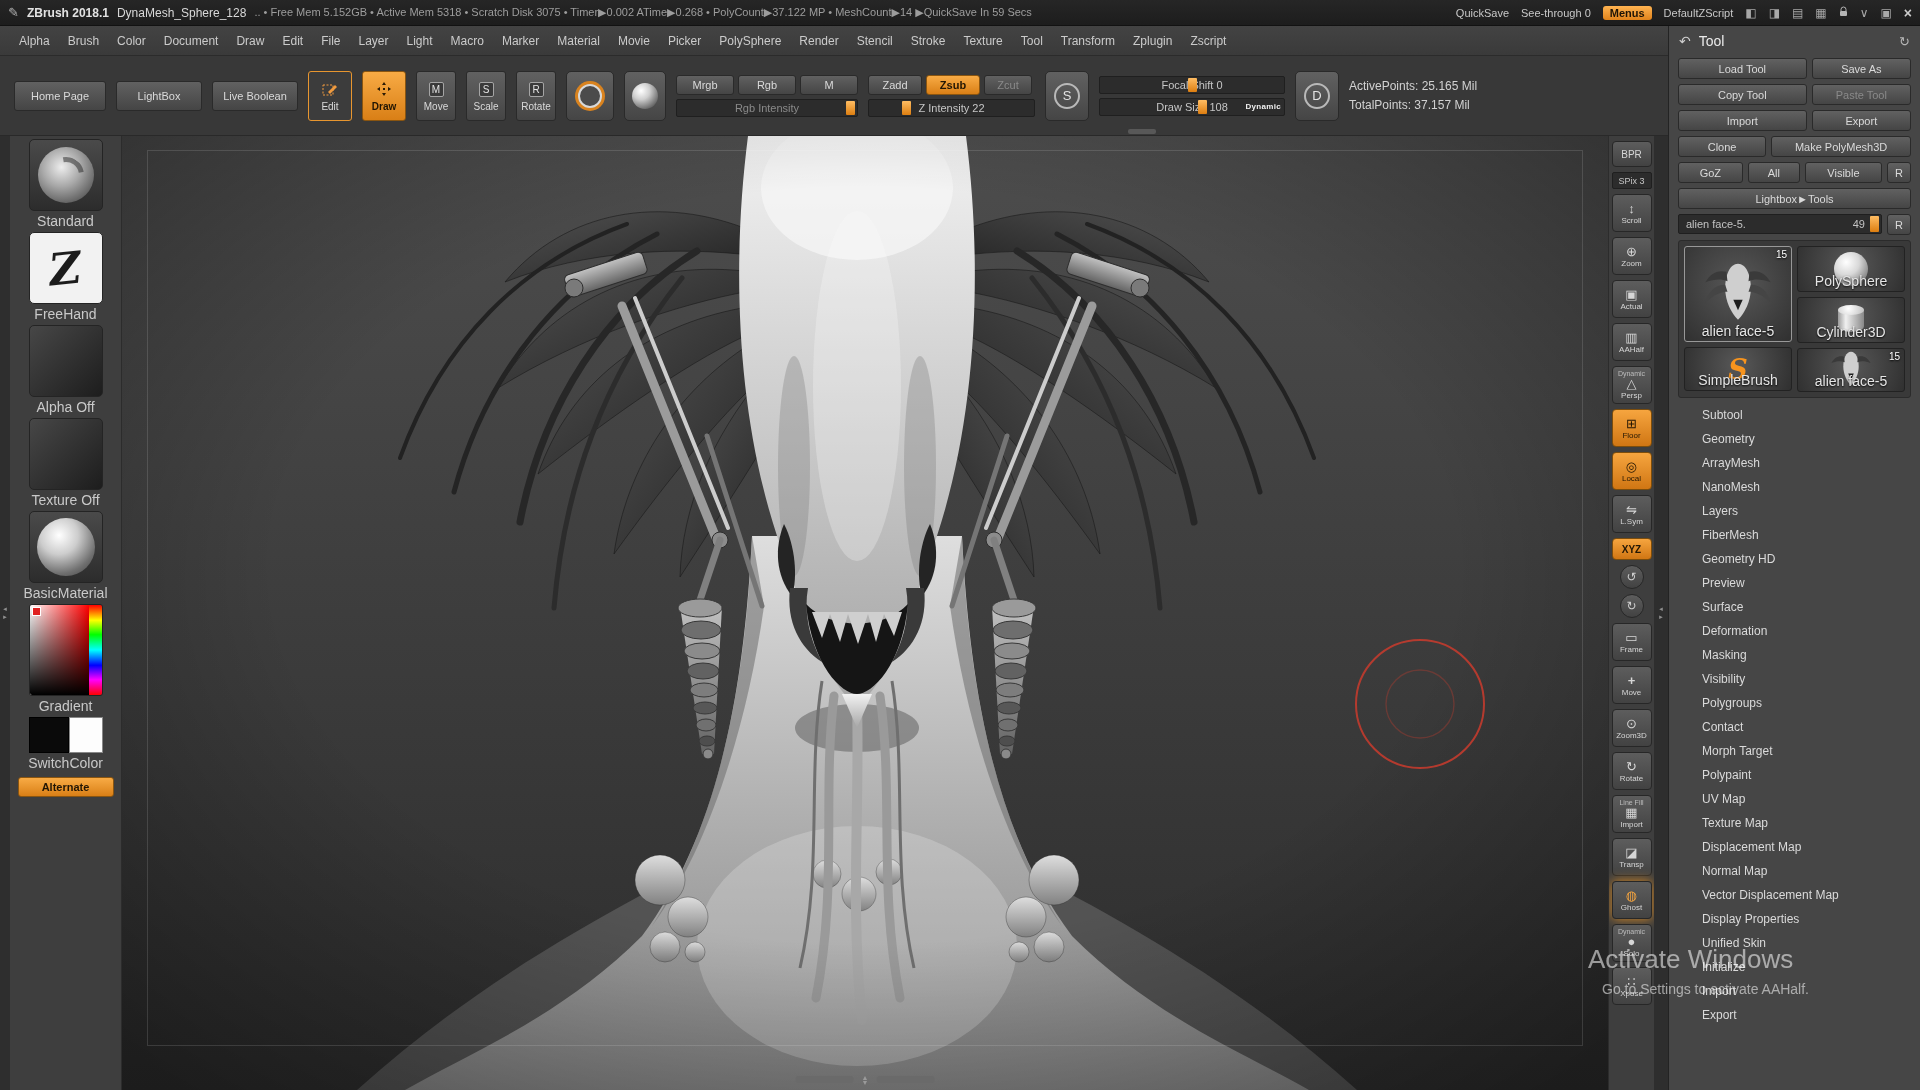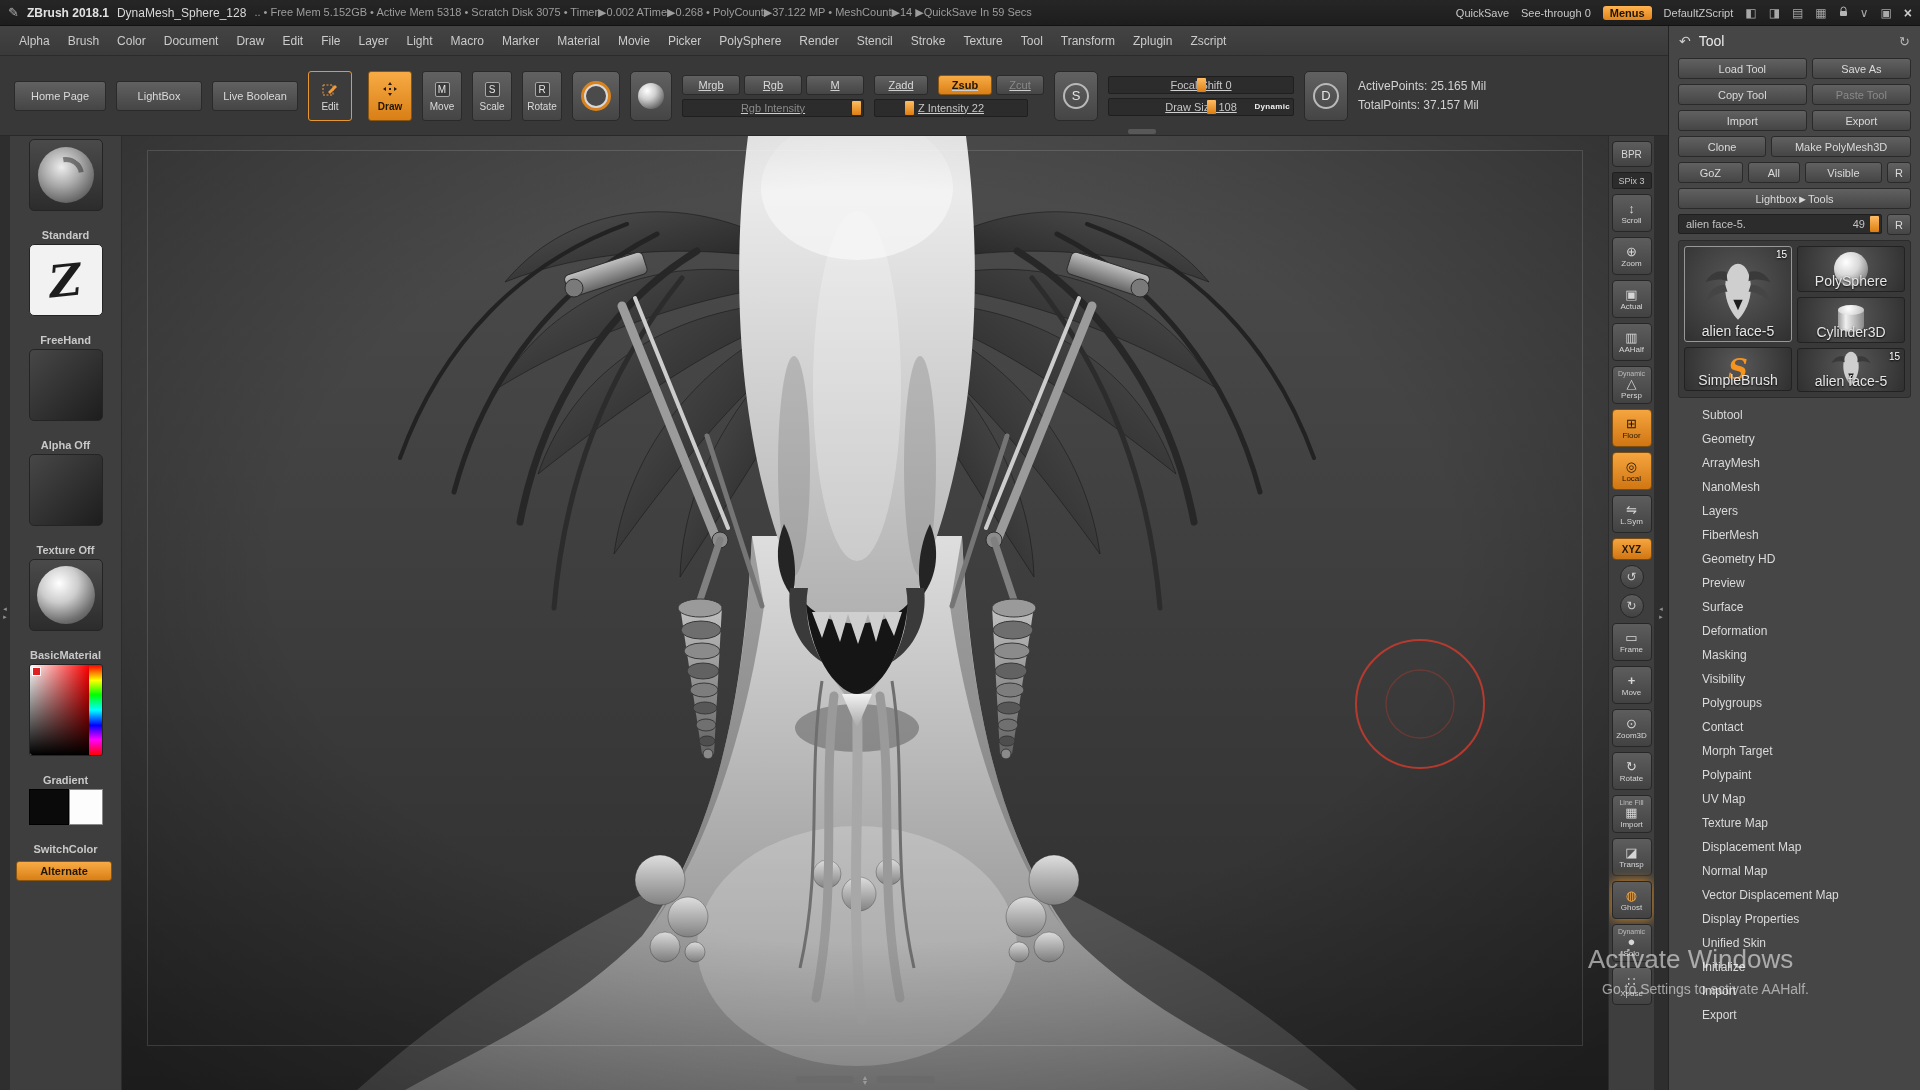--- a/index.html
+++ b/index.html
@@ -27,33 +27,33 @@
   .menubar { height:30px; background:linear-gradient(#434343,#3a3a3a); border-bottom:1px solid #2b2b2b;
     display:flex; align-items:center; padding-left:10px; }
   .menubar span { padding:0 9px; font-size:12px; color:#cbcbcb; cursor:default; }
 
   
   .shelf { height:80px; background:#383838; border-bottom:1px solid #292929; display:flex;
     align-items:center; gap:10px; padding-left:14px; position:relative; }
   .btn { background:linear-gradient(#616161,#454545); border:1px solid #2a2a2a; border-radius:3px;
     color:#dadada; font-size:11px; display:flex; align-items:center; justify-content:center; cursor:default; }
   .btn.dim { color:#8a8a8a; }
-  .btn.orange { background:linear-gradient(#f8ab45,#d97f16); color:#221604; border-color:#8a5510; font-weight:bold;margin-left:6px; }
+  .btn.orange { background:linear-gradient(#f8ab45,#d97f16); color:#221604; border-color:#8a5510; font-weight:bold; }
   .bigbtn { width:92px; height:30px; }
   .sq { width:44px; height:50px; flex-direction:column; gap:2px; font-size:10px; }
   .sq .ic { height:20px; display:flex; align-items:center; justify-content:center; }
   .keybox { width:15px; height:15px; border:1px solid #a5a5a5; border-radius:2px; font-size:10px; color:#e3e3e3;
     display:flex; align-items:center; justify-content:center; background:#3a3a3a; }
   .roundbtn { width:48px; height:50px; border-radius:5px; }
   .ring { width:24px; height:24px; border-radius:50%; border:2px solid #d8d8d8; box-shadow:0 0 0 3px #d9831f; background:#4b4b4b; }
   .ball { width:26px; height:26px; border-radius:50%;
     background:radial-gradient(circle at 35% 30%, #ffffff, #cfcfcf 35%, #6b6b6b 75%, #353535); }
   .circ { width:26px; height:26px; border-radius:50%; border:2px solid #b9b9b9; color:#e3e3e3; font-size:13px;
     display:flex; align-items:center; justify-content:center; }
-  .stackcol { display:flex; flex-direction:column; gap:4px;text-decoration:underline; }
+  .stackcol { display:flex; flex-direction:column; gap:4px; }
   .rowflex { display:flex; gap:4px; }
   .mbtn { width:58px; height:20px; }
   .zbtn { width:54px; height:20px; }
   .slider { position:relative; background:#2c2c2c; border:1px solid #1f1f1f; border-radius:2px; height:18px;
     color:#c6c6c6; font-size:11px; display:flex; align-items:center; justify-content:center; }
   .slider.dimtext { color:#8a8a8a; }
   .slider .handle { position:absolute; top:1px; bottom:1px; width:9px; border-radius:1px;
     background:linear-gradient(#ffbd63,#dd7e10); }
   .slider .dyn { position:absolute; right:3px; font-size:8px; color:#f0f0f0; font-weight:bold; letter-spacing:.3px; }
   .points { font-size:12px; color:#d2d2d2; line-height:1.55; }
@@ -63,21 +63,21 @@
   .workrow { display:flex; height:954px; background:#343434; }
   .gutter { background:#2e2e2e; display:flex; flex-direction:column; align-items:center; justify-content:center;
     gap:2px; color:#909090; font-size:6px; }
   .gutter.gl { width:10px; } .gutter.gr { width:14px; }
 
   
   .tray { width:112px; background:#3e3e3e; border-right:1px solid #2c2c2c; padding-top:3px; overflow:hidden; }
   .titem { display:flex; flex-direction:column; align-items:center; margin-bottom:3px; }
   .thumb { width:74px; height:72px; background:linear-gradient(#4a4a4a,#2c2c2c); border:1px solid #242424;
     border-radius:5px; position:relative; overflow:hidden; display:flex; align-items:center; justify-content:center; }
-  .tlabel { font-size:11px; color:#c9c9c9; margin-top:18px;font-weight:bold; }
+  .tlabel { font-size:14px; color:#c9c9c9; margin-top:2px; }
   .swirl { width:56px; height:56px; border-radius:50%;
     background:radial-gradient(circle at 42% 36%, #ededed, #a8a8a8 40%, #565656 82%, #3a3a3a);
     position:relative; }
   .swirl:after { content:""; position:absolute; inset:10px; border-radius:50%;
     border:5px solid transparent; border-top-color:rgba(50,50,50,.55); transform:rotate(35deg); }
   .freehand { background:#f2f2f2; }
   .zglyph { font-family:"DejaVu Serif", serif; font-style:italic; font-weight:bold; font-size:44px; color:#1c1c1c;
     transform:rotate(-6deg); }
   .darkthumb { background:linear-gradient(135deg,#474747,#1d1d1d); }
   .matball { width:58px; height:58px; border-radius:50%;
@@ -277,21 +277,21 @@
             <span class="handle" style="left:calc(100% - 11px)"></span>
           </div>
         </div>
 
         <div class="stackcol">
           <div class="rowflex">
             <div class="btn zbtn">Zadd</div>
             <div class="btn zbtn orange">Zsub</div>
             <div class="btn zbtn dim" style="width:48px">Zcut</div>
           </div>
-          <div class="slider" style="width:154px">
+          <div class="slider" style="width:167px">
             <span>Z Intensity 22</span>
             <span class="handle" style="left:20%"></span>
           </div>
         </div>
 
         <div class="btn roundbtn" style="width:44px">
           <span class="circ">S</span>
         </div>
 
         <div class="stackcol">

